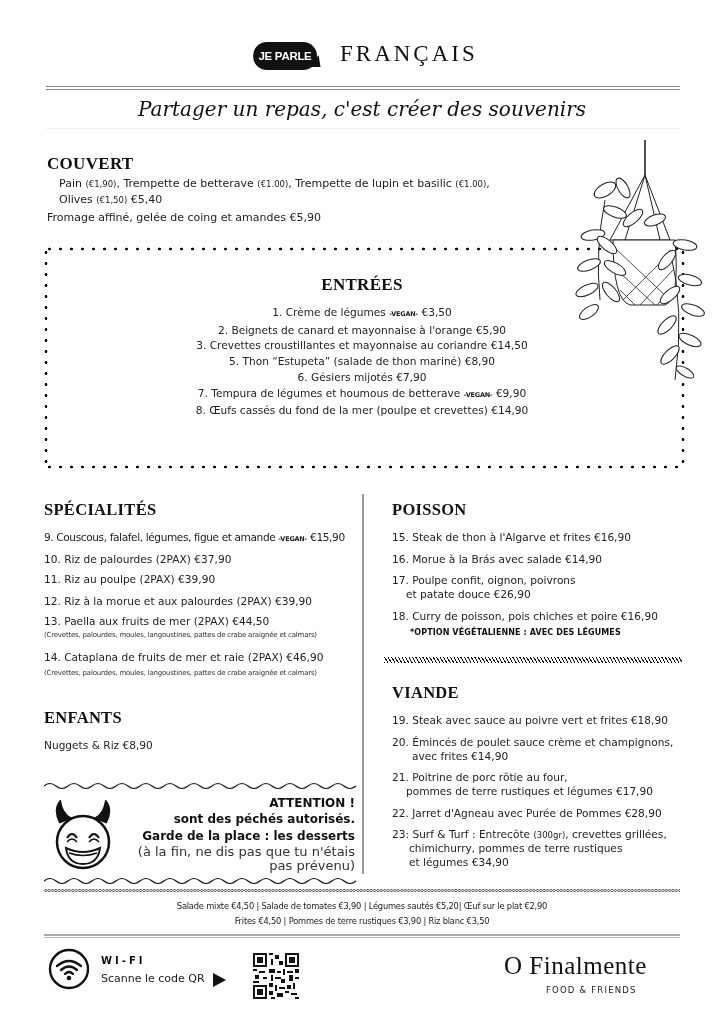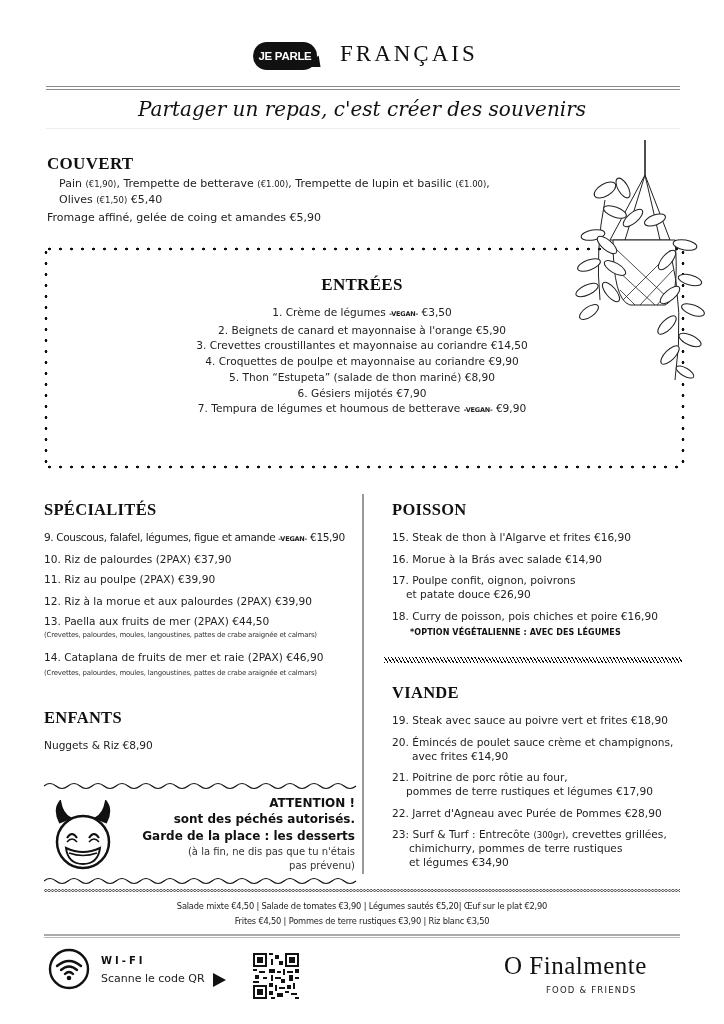--- a/index.html
+++ b/index.html
@@ -53,21 +53,21 @@
   .hatch { left: 384px; top: 657px; width: 298px; height: 6px;
     background: repeating-linear-gradient(60deg, #111 0 1px, transparent 1px 3px); }
 
   .wave { left: 44px; width: 316px; height: 10px; }
 
   
   .devil { left: 50px; top: 800px; width: 66px; height: 72px; }
   .att-block { left: 115px; top: 795px; width: 240px; text-align: right; font-family: "DejaVu Sans", sans-serif; }
   .att-title { font-weight: bold; font-size: 12px; color: #111; line-height: 16px; }
   .att-bold { font-weight: bold; font-size: 12px; color: #111; line-height: 17px; }
-  .att-small { font-size: 10px; color: #333; line-height: 14px; }
+  .att-small { font-size: 13px; color: #333; line-height: 14px; }
 
   .xo-line { left: 44px; top: 888px; width: 636px; height: 5px;
     background-image: radial-gradient(ellipse 1.7px 1.5px, transparent 1px, #555 1.2px, transparent 1.8px);
     background-size: 3.4px 5px; }
   .sides { left: 0; width: 724px; top: 899px; text-align: center; font-size: 8.3px; color: #222; line-height: 15px; letter-spacing: -0.2px; }
   .hr-bottom { left: 44px; top: 934px; width: 636px; height: 4px; border-top: 2px solid #aaa; border-bottom: 1px solid #bbb; }
 
   
   .wifi-icon { left: 48px; top: 948px; width: 42px; height: 42px; }
   .wifi-label { left: 101px; top: 955px; font-weight: bold; font-size: 10px; letter-spacing: 3px; color: #111; }
@@ -98,24 +98,24 @@
   <span>€5,40</span>
 </div>
 <div class="abs couvert-line2">Fromage affiné, gelée de coing et amandes €5,90</div>
 
 <div class="abs dotbox"></div>
 <div class="abs heading entrees-title">ENTRÉES</div>
 <div class="abs entrees-list">
   <div><span>1. Crème de légumes</span> <span class="vegan">-VEGAN-</span> <span>€3,50</span></div>
   <div>2. Beignets de canard et mayonnaise à l'orange €5,90</div>
   <div>3. Crevettes croustillantes et mayonnaise au coriandre €14,50</div>
-  <div>4. Croquettes de poulpe et mayonnaise au coriandre €9,90</div>
   <div>5. Thon “Estupeta” (salade de thon mariné)  €8,90</div>
   <div>6. Gésiers mijotés €7,90</div>
   <div><span>7. Tempura de légumes et houmous de betterave</span> <span class="vegan">-VEGAN-</span> <span>€9,90</span></div>
+  <div>8. Œufs cassés du fond de la mer (poulpe et crevettes) €14,90</div>
 </div>
 
 <svg class="abs plant" viewBox="0 0 135 245" fill="#fff" stroke="#222" stroke-width="1">
   <line x1="70" y1="0" x2="70" y2="35" stroke-width="1.6"></line>
   <path d="M70 35 L35 100 L95 100 Z" fill="none"></path>
   <path d="M70 35 L50 100 M70 35 L85 100" fill="none"></path>
   <path d="M38 100 Q38 160 55 165 L90 165 Q105 160 100 100 Z" fill="#fff"></path>
   <path d="M42 110 L95 160 M42 130 L80 165 M45 150 L60 165 M98 110 L48 160 M98 130 L65 165 M95 150 L82 165" fill="none" stroke-width="0.8"></path>
   <path d="M30 60 Q20 110 25 160" fill="none"></path>
   <path d="M95 110 Q110 170 100 240" fill="none"></path>

